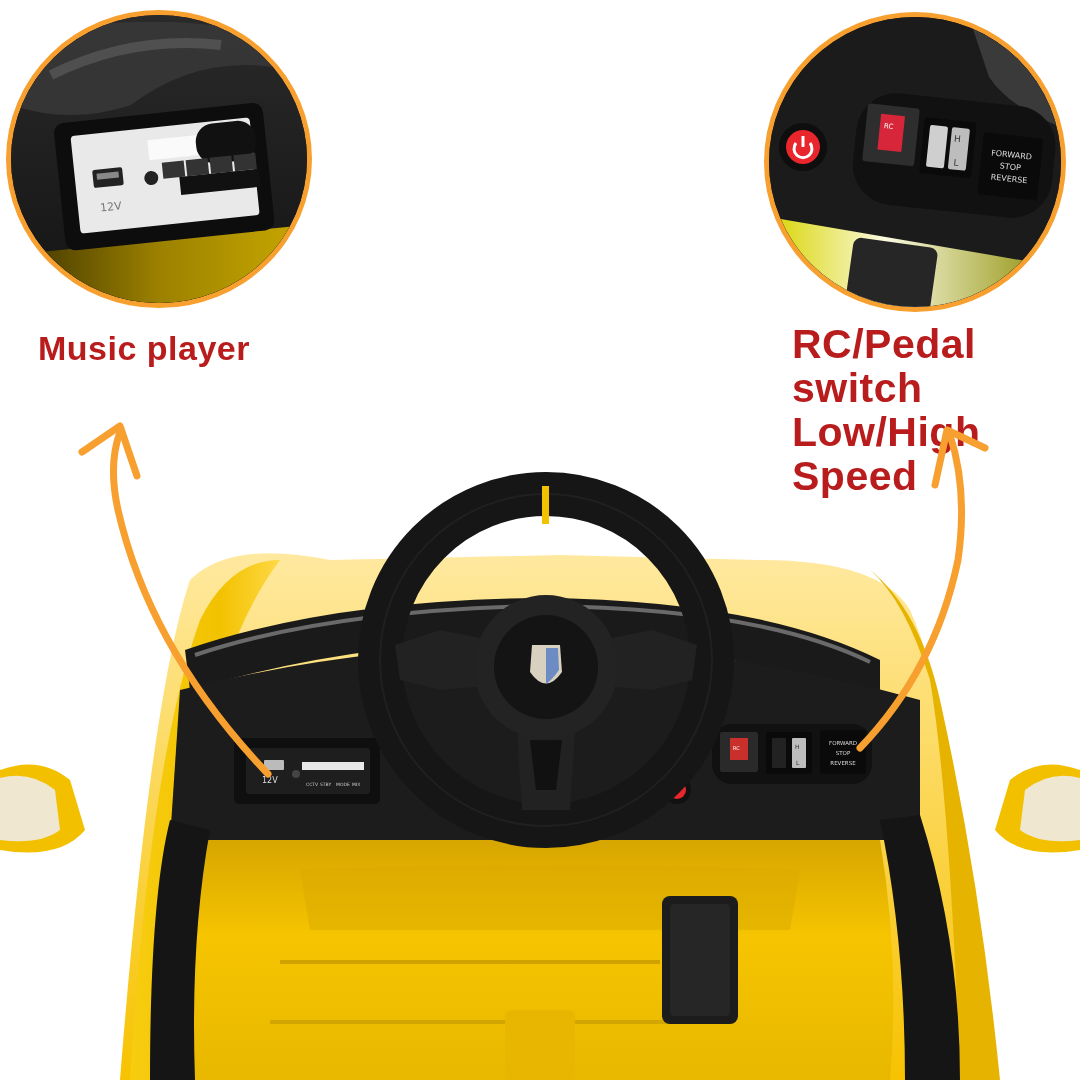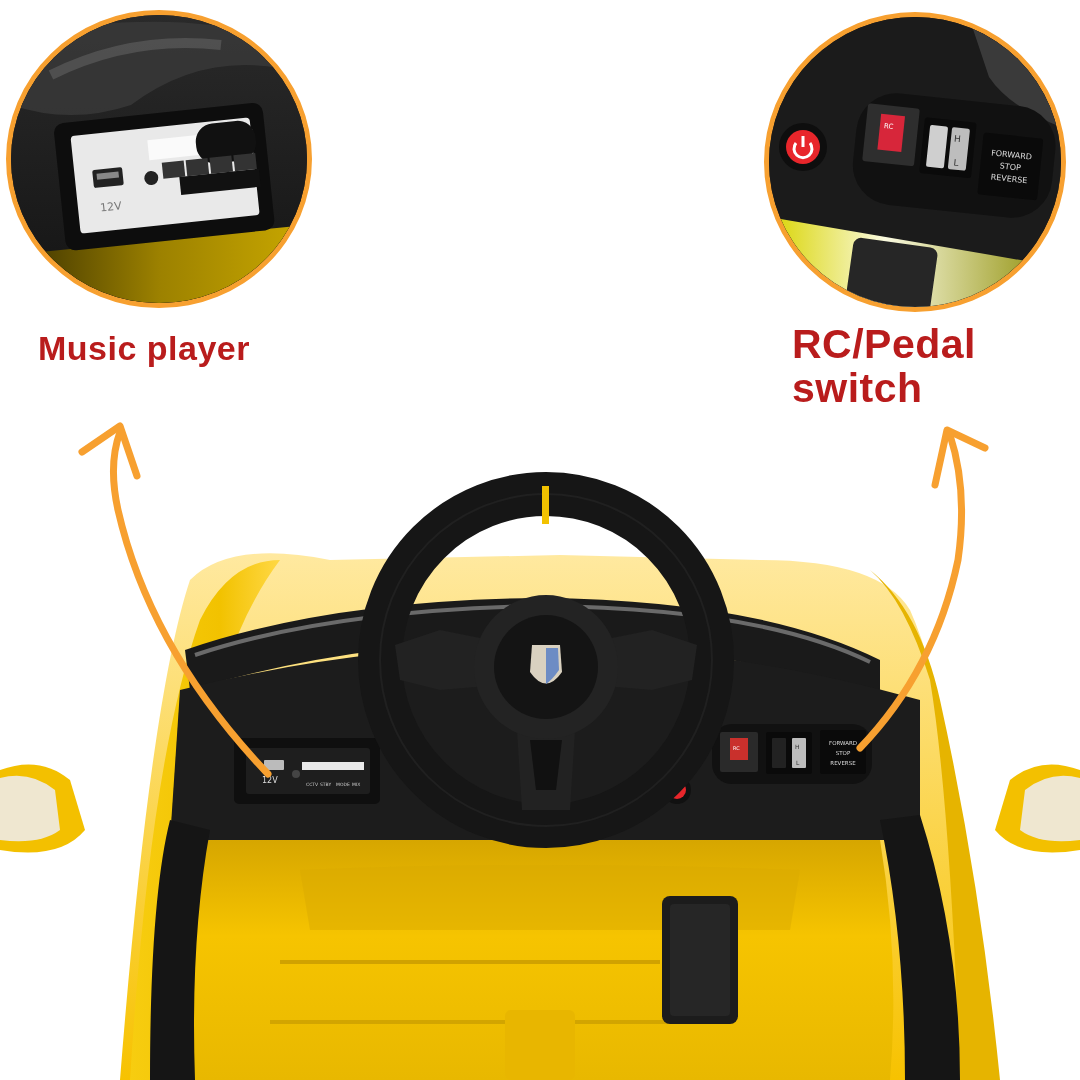--- a/index.html
+++ b/index.html
@@ -101,20 +101,21 @@
       <rect x="212" y="112" width="60" height="62" rx="3" fill="#0a0a0a"></rect>
       <text x="242" y="134" font-size="8" fill="#ddd" text-anchor="middle" class="txt">FORWARD</text>
       <text x="242" y="146" font-size="8" fill="#ddd" text-anchor="middle" class="txt">STOP</text>
       <text x="242" y="158" font-size="8" fill="#ddd" text-anchor="middle" class="txt">REVERSE</text>
     </g>
   </svg>
 </div>
 
 <div class="label label-right">
   <div>RC/Pedal switch</div>
+  <div>Low/High Speed</div>
 </div>
 
 <svg class="abs" style="left:0;top:0;" width="1080" height="1080" viewBox="0 0 1080 1080">
   <defs>
     <linearGradient id="hood" x1="0" y1="0" x2="0" y2="1">
       <stop offset="0" stop-color="#ffe9a0"></stop>
         <stop offset="1" stop-color="#f7c200"></stop>
     </linearGradient>
     <linearGradient id="cabin" x1="0" y1="0" x2="0" y2="1">
       <stop offset="0" stop-color="#d6a600"></stop>

